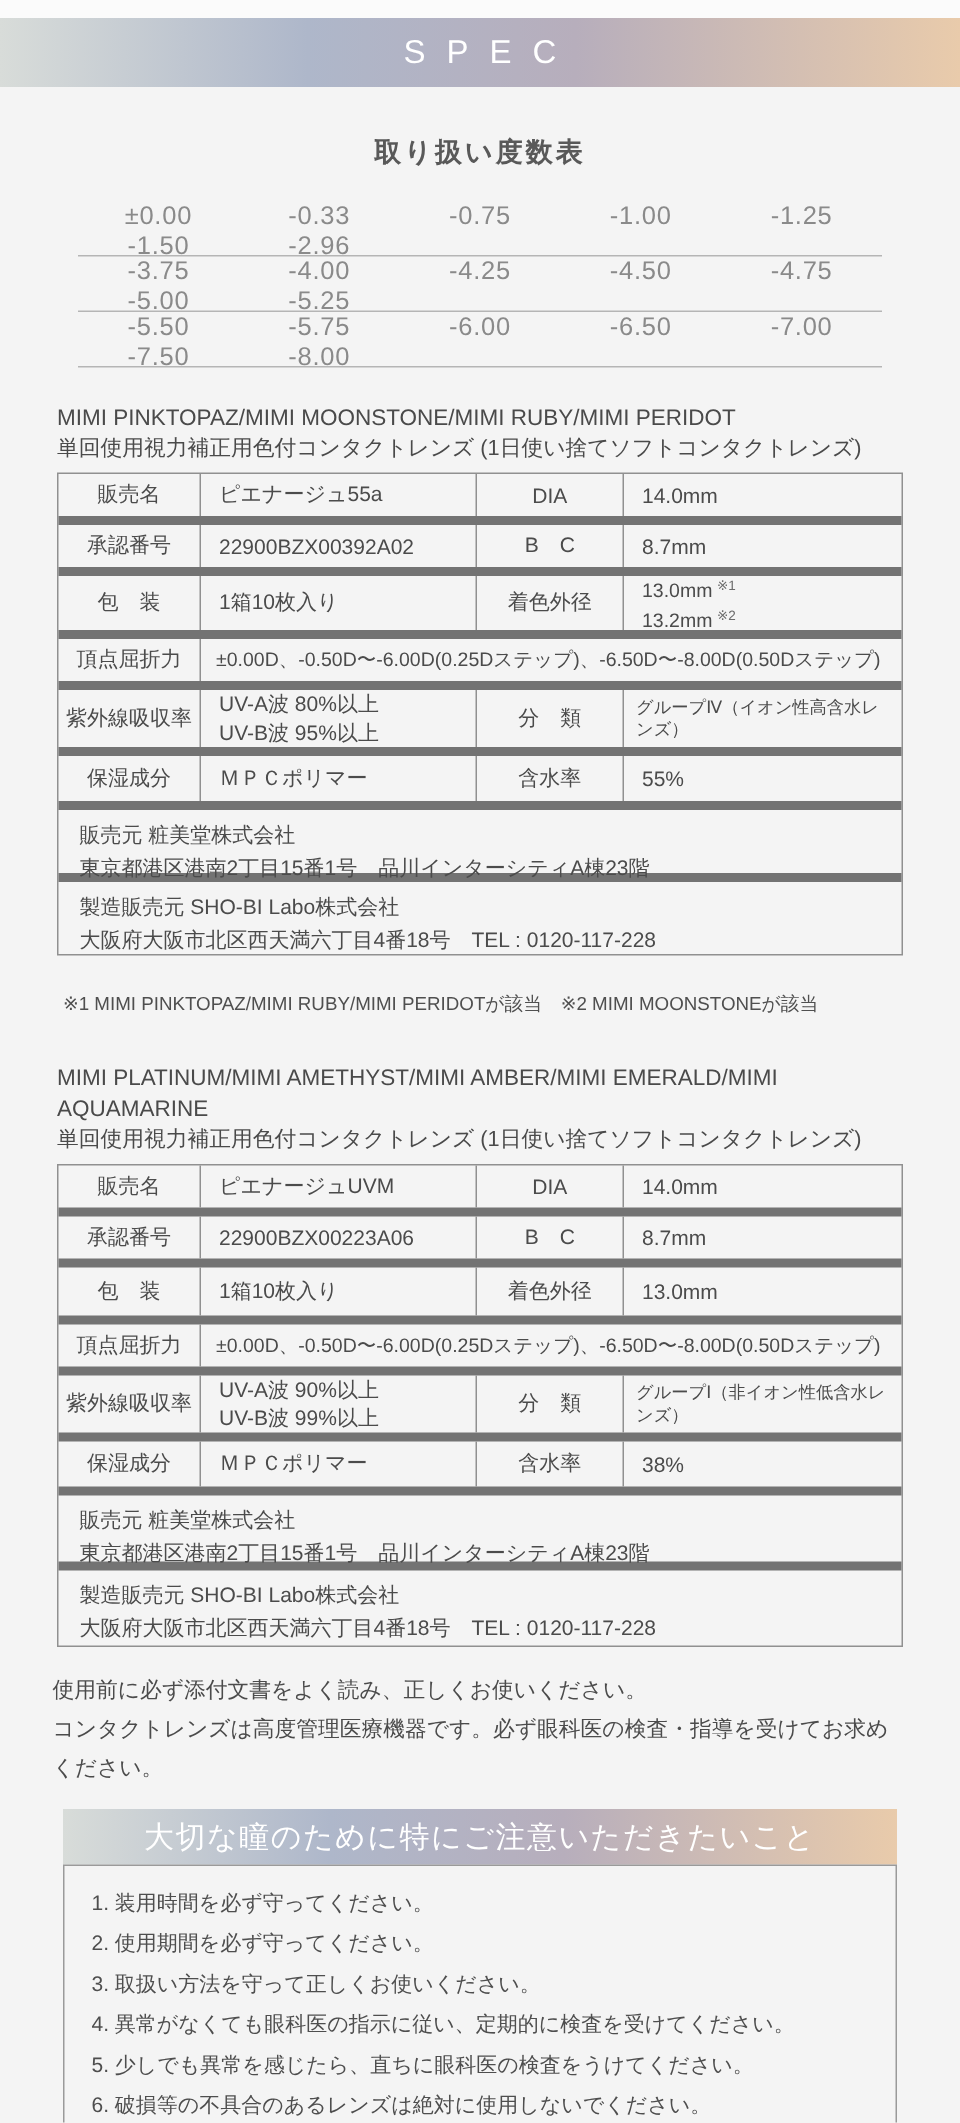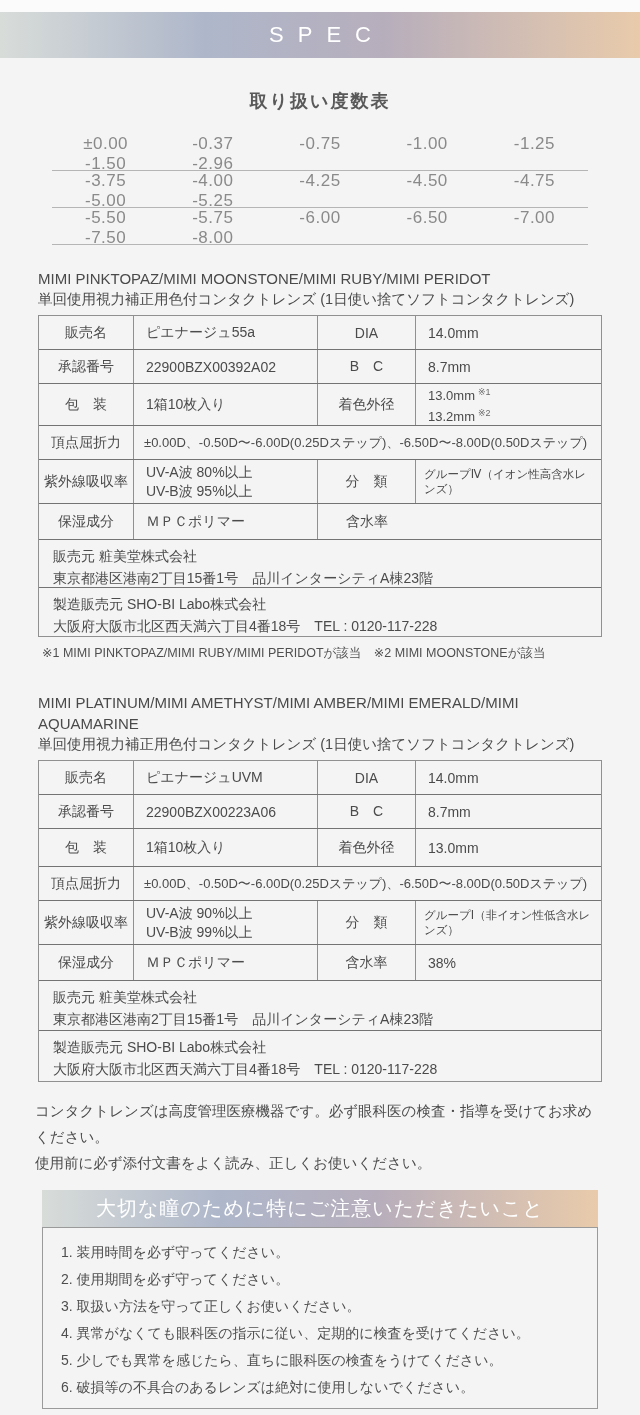--- a/index.html
+++ b/index.html
@@ -55,21 +55,21 @@
   .product.second { margin-top:30px; }
   .product-name { font-size:15px; color:#4a4a4a; line-height:21px; }
   .product-type { font-size:14.5px; color:#4a4a4a; line-height:21px; }
 
   .spec-table {
     margin-top:5px;
     border:1px solid #909090;
     font-size:14px;
     color:#4b4b4b;
   }
-  .tr { display:grid; border-bottom:1px solid #737373; }
+  .tr { display:grid; border-bottom:6px solid #737373; }
   .tr:last-child { border-bottom:none; }
   .cols4 { grid-template-columns:95px 184px 98px 1fr; }
   .cols2 { grid-template-columns:95px 1fr; }
   .h34 { height:34px; } .h36 { height:36px; } .h38 { height:38px; }
   .h42 { height:42px; } .h44 { height:44px; } .h48 { height:48px; } .h50 { height:50px; }
   .cell {
     display:flex; flex-direction:column; justify-content:center;
     border-right:1px solid #909090;
     padding:0 12px;
     overflow:hidden;
@@ -78,21 +78,21 @@
   .cell.label { align-items:center; text-align:center; padding:0 4px; }
   .cell .line { line-height:19px; }
   .cell.small { font-size:13px; padding:0 10px; }
   .cell.tiny  { font-size:11.5px; padding:0 8px; }
   .tint-line { font-size:13px; line-height:16px; }
   .tint-line sup { font-size:9px; color:#6b6b6b; margin-left:3px; }
   .tr.full { display:block; padding:5px 14px; }
   .tr.full .line { line-height:22px; font-size:14px; }
 
   .footnote {
-    margin-top:8px;
+    margin-top:24px;
     padding-left:4px;
     font-size:12.5px;
     color:#4f4f4f;
   }
 
   
   .notice { margin:16px 35px 0 35px; font-size:14.5px; line-height:26px; color:#4b4b4b; }
 
   
   .caution { margin:14px 42px 0 42px; }
@@ -119,21 +119,21 @@
 
 <div class="banner" style="background: linear-gradient(to right, rgb(216, 220, 217) 0%, rgb(174, 183, 202) 32%, rgb(183, 174, 188) 60%, rgb(233, 203, 171) 100%);">
   <span class="banner-title">SPEC</span>
 </div>
 
 <div class="power-heading">取り扱い度数表</div>
 
 <div class="power-table">
     <div class="power-row">
       <span class="power-cell">±0.00</span>
-      <span class="power-cell">-0.37</span>
+      <span class="power-cell">-0.33</span>
       <span class="power-cell">-0.75</span>
       <span class="power-cell">-1.00</span>
       <span class="power-cell">-1.25</span>
       <span class="power-cell">-1.50</span>
       <span class="power-cell">-2.96</span>
     </div>
     <div class="power-row">
       <span class="power-cell">-3.75</span>
       <span class="power-cell">-4.00</span>
       <span class="power-cell">-4.25</span>
@@ -189,20 +189,21 @@
         <div class="line">UV-A波 80%以上</div>
         <div class="line">UV-B波 95%以上</div>
       </div>
       <div class="cell label">分　類</div>
       <div class="cell tiny">グループⅣ（イオン性高含水レンズ）</div>
     </div>
     <div class="tr cols4 h36">
       <div class="cell label">保湿成分</div>
       <div class="cell">ＭＰＣポリマー</div>
       <div class="cell label">含水率</div>
+      <div class="cell">55%</div>
     </div>
     <div class="tr full h48">
       <div class="line">販売元 粧美堂株式会社</div>
       <div class="line">東京都港区港南2丁目15番1号　品川インターシティA棟23階</div>
     </div>
     <div class="tr full h48">
       <div class="line">製造販売元 SHO-BI Labo株式会社</div>
       <div class="line">大阪府大阪市北区西天満六丁目4番18号　TEL : 0120-117-228</div>
     </div>
   </div>
@@ -257,22 +258,22 @@
       <div class="line">東京都港区港南2丁目15番1号　品川インターシティA棟23階</div>
     </div>
     <div class="tr full h50">
       <div class="line">製造販売元 SHO-BI Labo株式会社</div>
       <div class="line">大阪府大阪市北区西天満六丁目4番18号　TEL : 0120-117-228</div>
     </div>
   </div>
 </div>
 
 <div class="notice">
+  <div>使用前に必ず添付文書をよく読み、正しくお使いください。</div>
   <div>コンタクトレンズは高度管理医療機器です。必ず眼科医の検査・指導を受けてお求めください。</div>
-  <div>使用前に必ず添付文書をよく読み、正しくお使いください。</div>
 </div>
 
 <div class="caution">
   <div class="caution-header" style="background: linear-gradient(to right, rgb(216, 220, 217) 0%, rgb(174, 183, 202) 32%, rgb(183, 174, 188) 60%, rgb(233, 203, 171) 100%);">
     <span class="caution-title">大切な瞳のために特にご注意いただきたいこと</span>
   </div>
   <div class="caution-box">
       <div class="caution-item">1. 装用時間を必ず守ってください。</div>
       <div class="caution-item">2. 使用期間を必ず守ってください。</div>
       <div class="caution-item">3. 取扱い方法を守って正しくお使いください。</div>

